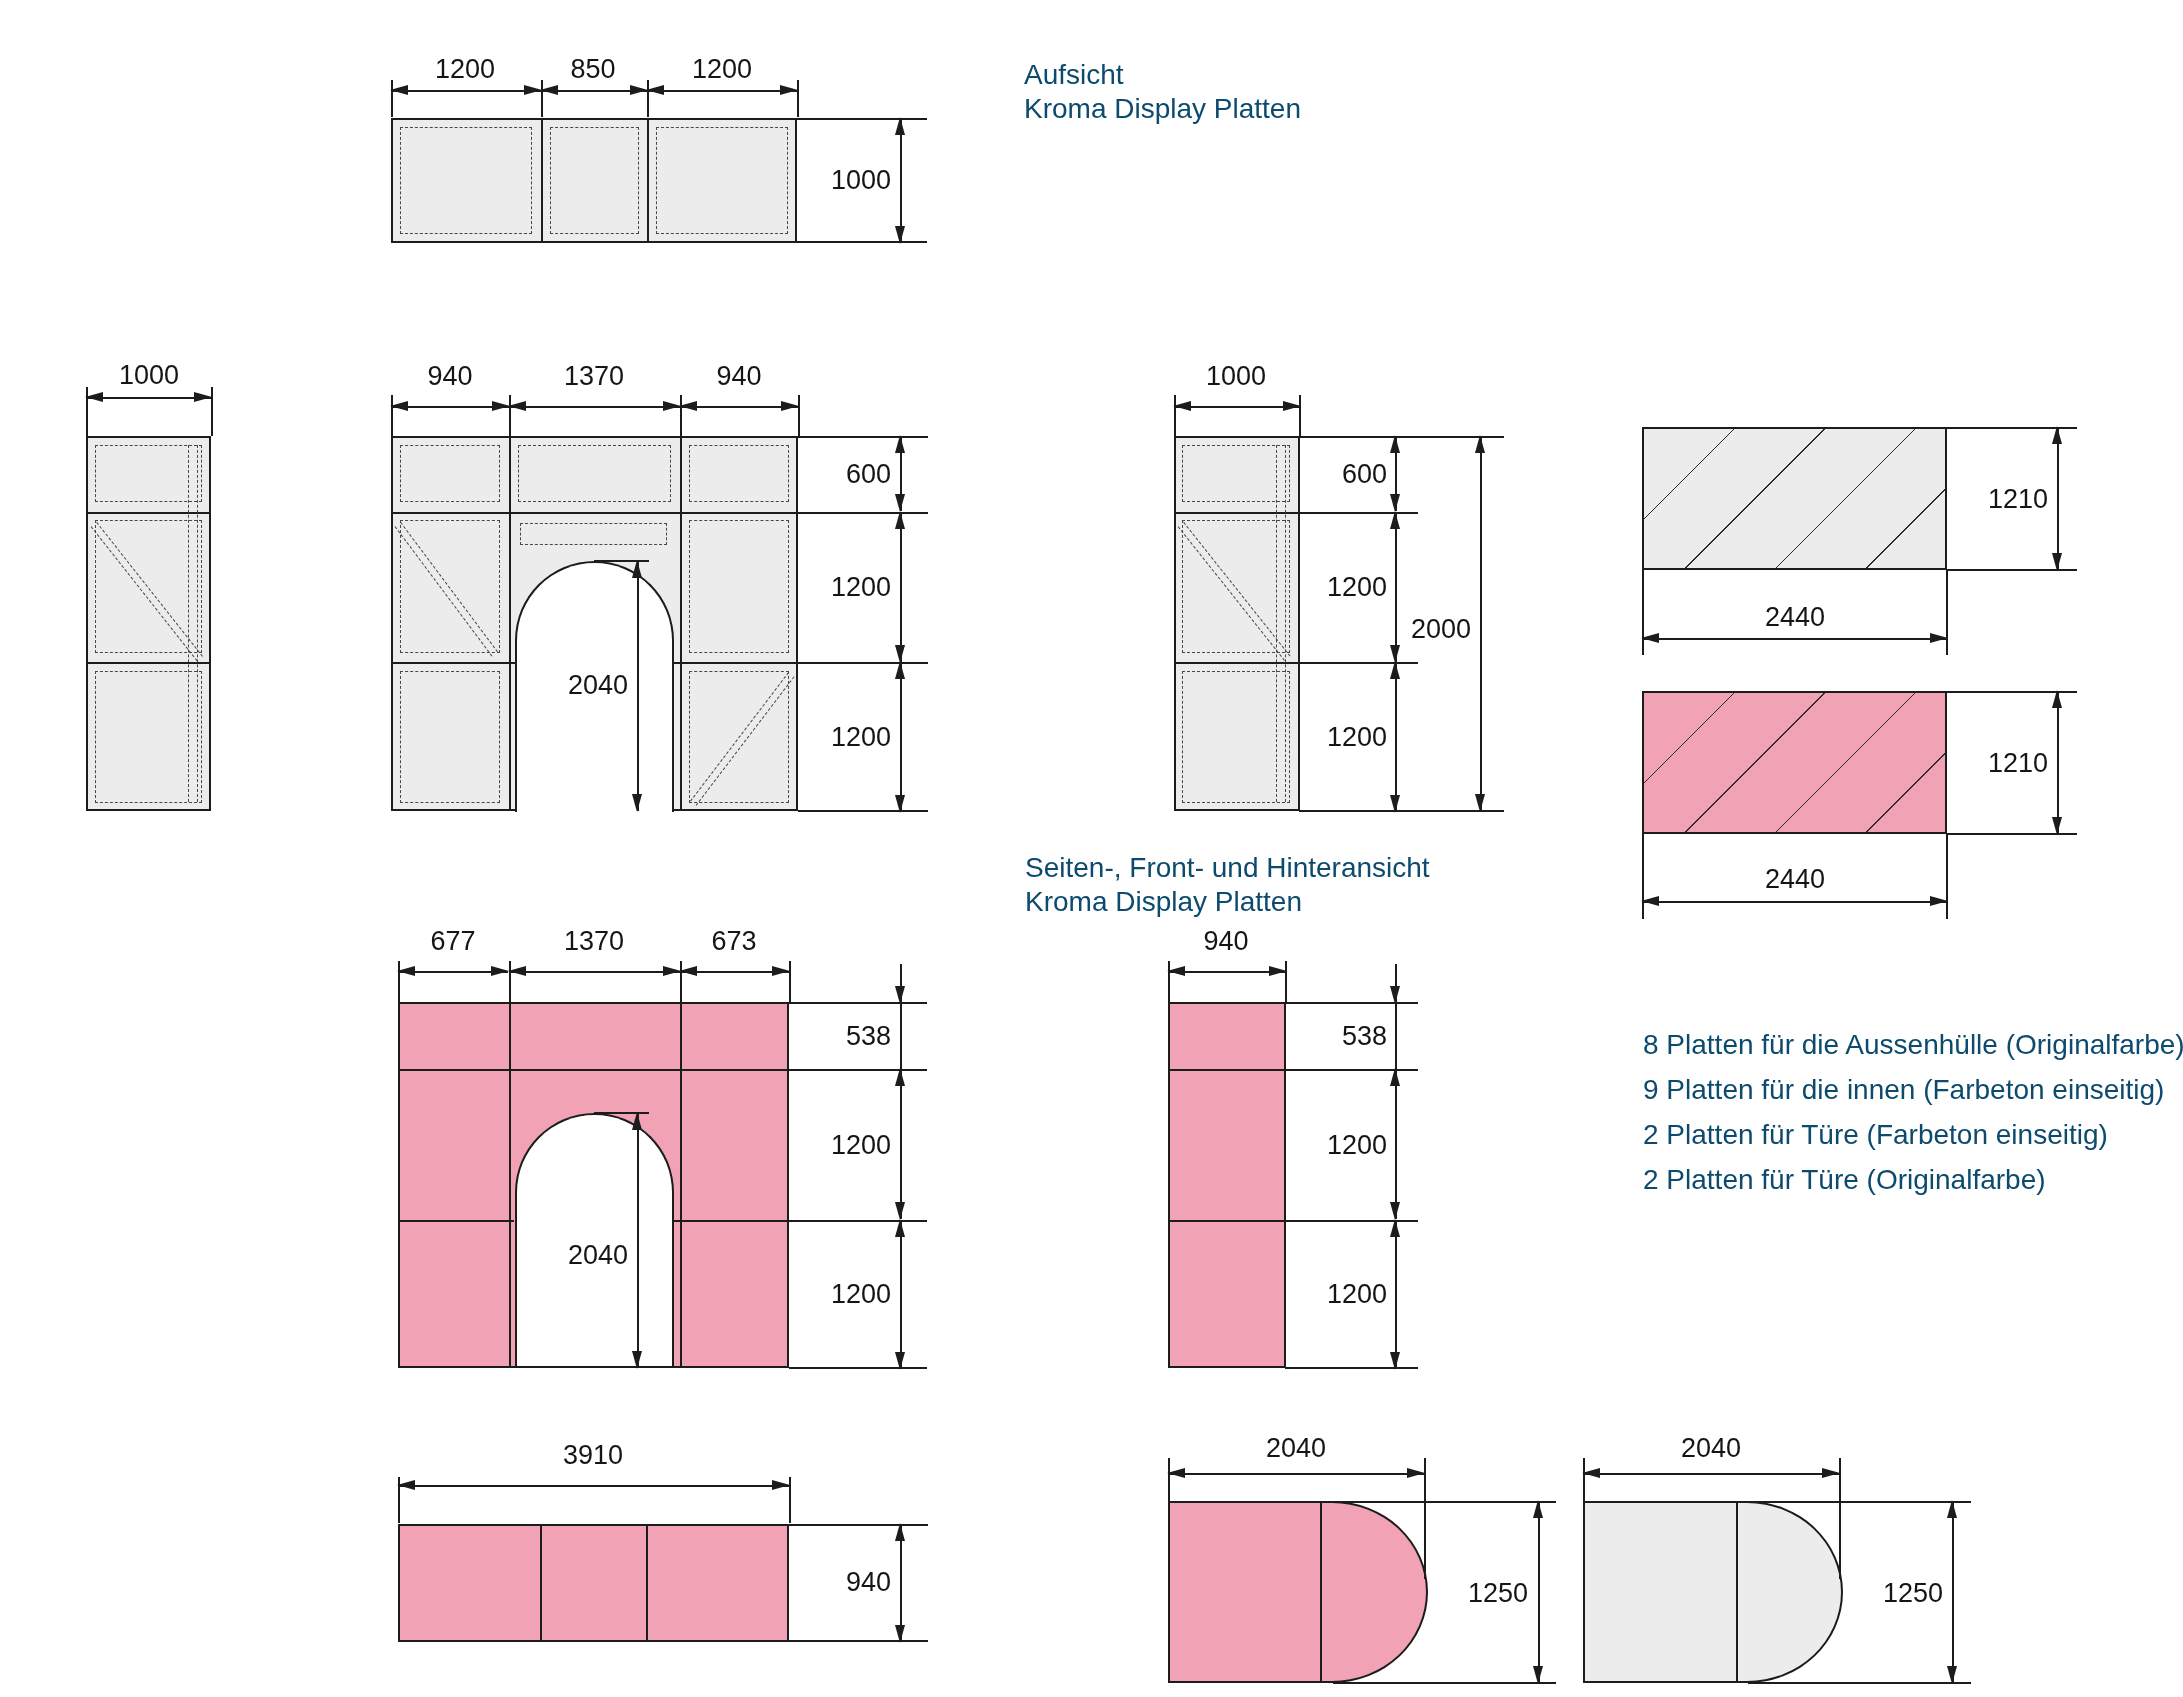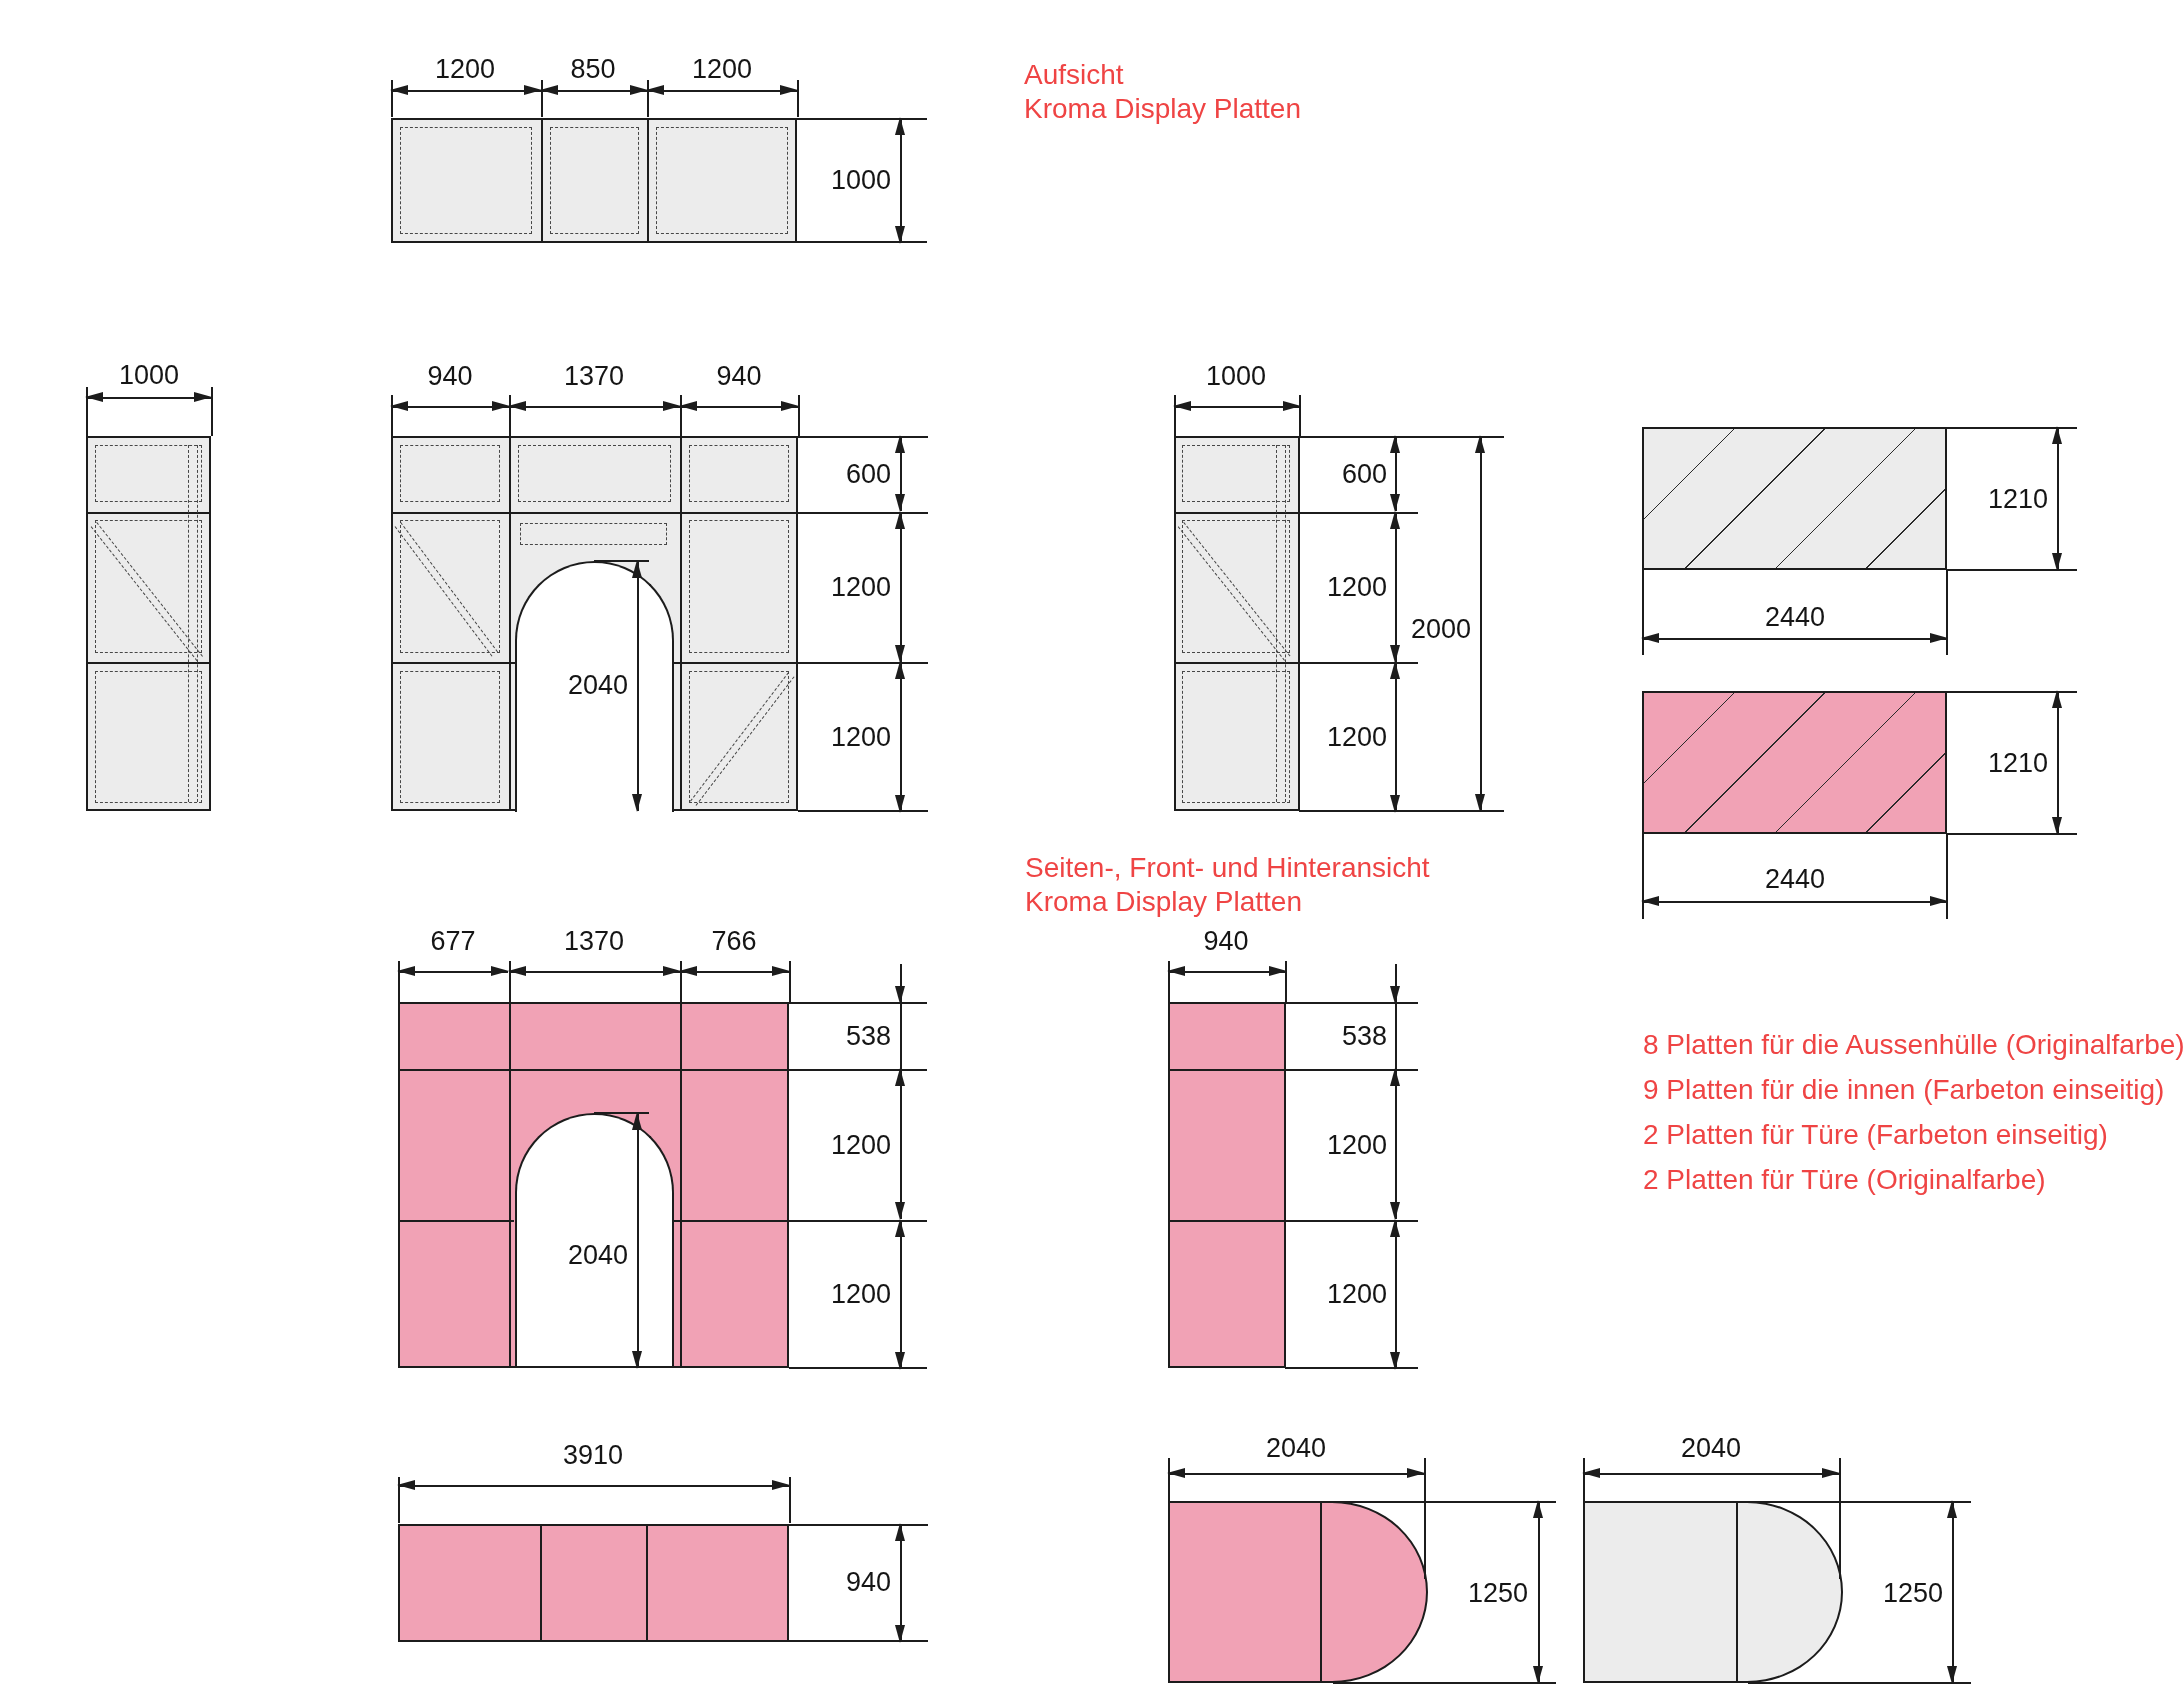--- a/index.html
+++ b/index.html
@@ -1,21 +1,21 @@
 <!DOCTYPE html>
 <html style="font-size:12px"><head>
 <meta charset="utf-8">
 <style>
   html,body{margin:0;padding:0;background:#fff;}
   body{width:2183px;height:1698px;position:relative;font-family:"Liberation Sans",sans-serif;}
   #canvas{position:absolute;left:0;top:0;width:2183px;height:1698px;background:#fff;}
   
   .lbl{position:absolute;font-size:27px;line-height:1;color:#151515;white-space:nowrap;transform:translate(-50%,-50%);}
   .lbl.r{transform:translate(-100%,-50%);}
-  .txt{position:absolute;font-size:28px;color:#ef4444;white-space:nowrap;line-height:34px;}
+  .txt{position:absolute;font-size:28px;color:#0c4a6e;white-space:nowrap;line-height:34px;}
   .txt div{white-space:nowrap;}
   .notes{line-height:45px;}
   .cmyk{line-height:41px;}
   .cmyk .ch{display:inline-block;width:42px;}
   
   .panel{position:absolute;border:2.2px solid #1c1c1c;box-sizing:border-box;}
   .gray{background:#ECECEC;}
   .pink{background:#F1A2B5;}
   .hatchg{background-image:repeating-linear-gradient(135deg,transparent 0 63px,#2a2a2a 63px 64px);background-color:#ECECEC;}
   .hatchp{background-image:repeating-linear-gradient(135deg,transparent 0 63px,#2a2a2a 63px 64px);background-color:#F1A2B5;}
@@ -204,21 +204,21 @@
   <div class="arch" style="left:515px;top:1113px;width:159px;height:253px;"></div>
   <div class="ext v" style="left:398px;top:961px;height:42px;"></div>
   <div class="ext v" style="left:509px;top:961px;height:42px;"></div>
   <div class="ext v" style="left:680px;top:961px;height:42px;"></div>
   <div class="ext v" style="left:789px;top:961px;height:42px;"></div>
   <div class="dh" style="left:398px;top:971px;width:110px;"></div>
   <div class="dh" style="left:509px;top:971px;width:171px;"></div>
   <div class="dh" style="left:680px;top:971px;width:109px;"></div>
   <span class="lbl" style="left:453px;top:941px;">677</span>
   <span class="lbl" style="left:594px;top:941px;">1370</span>
-  <span class="lbl" style="left:734px;top:941px;">766</span>
+  <span class="lbl" style="left:734px;top:941px;">673</span>
   <div class="ext h" style="left:789px;top:1002px;width:138px;"></div>
   <div class="ext h" style="left:789px;top:1069px;width:138px;"></div>
   <div class="ext h" style="left:789px;top:1220px;width:138px;"></div>
   <div class="ext h" style="left:789px;top:1367px;width:138px;"></div>
   <div class="stemv" style="left:900px;top:964px;height:39px;"></div>
   <div class="ext v" style="left:900px;top:1002px;height:67px;"></div>
   <div class="dv" style="left:900px;top:1069px;height:150px;"></div>
   <div class="dv" style="left:900px;top:1220px;height:149px;"></div>
   <span class="lbl r" style="left:891px;top:1036px;">538</span>
   <span class="lbl r" style="left:891px;top:1145px;">1200</span>

